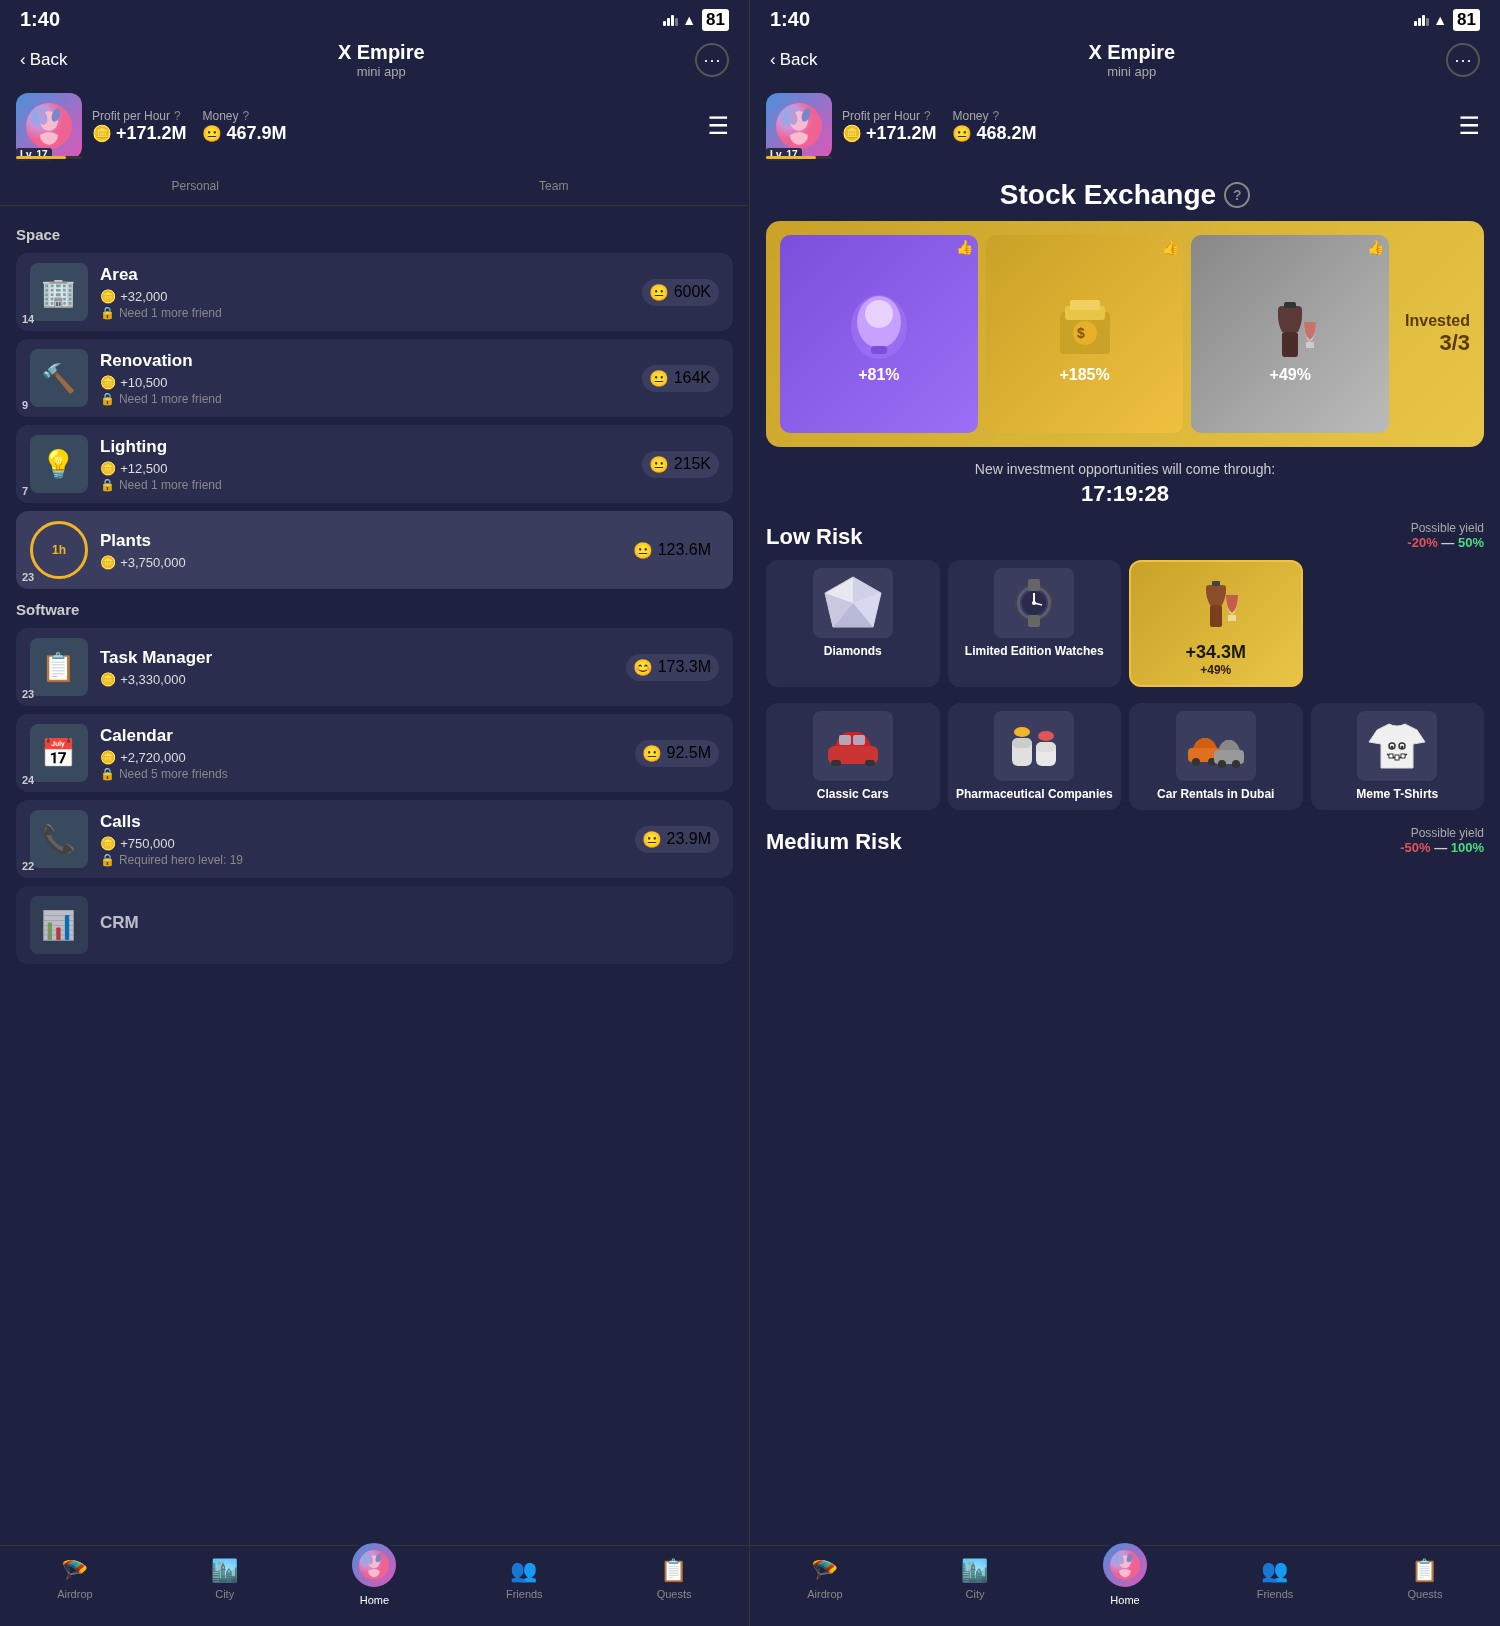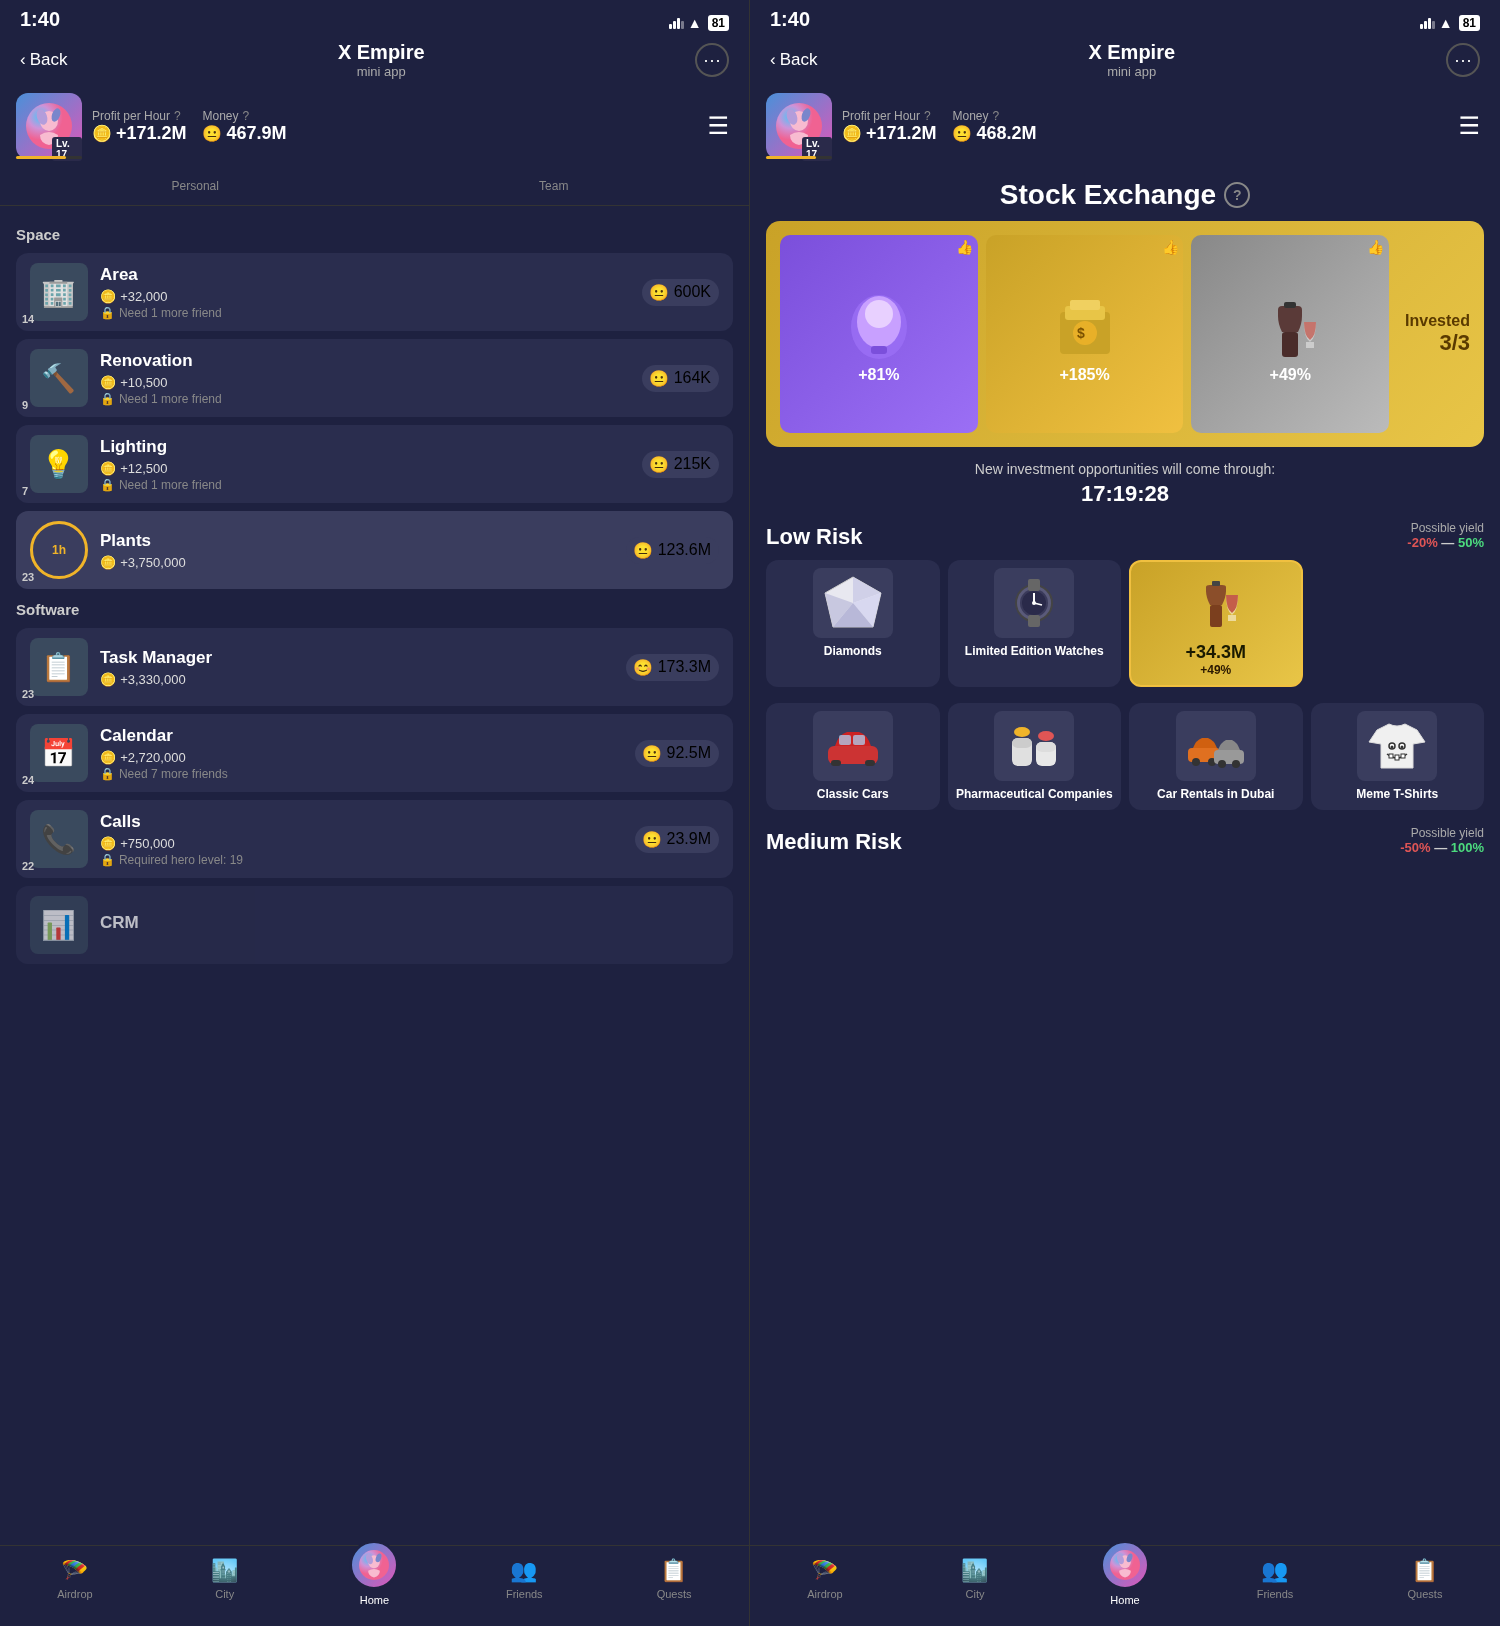--- a/index.html
+++ b/index.html
@@ -40,21 +40,21 @@
       display: flex;
       align-items: center;
       gap: 4px;
     }
     .signal-bars { display: flex; align-items: flex-end; gap: 1px; }
     .signal-bar { background: white; width: 3px; border-radius: 1px; }
     .wifi-icon { color: white; font-size: 14px; }
     .battery-badge {
       background: white;
       color: black;
-      font-size: 12px;
+      font-size: 17px;
       font-weight: 700;
       padding: 1px 4px;
       border-radius: 3px;
       margin-left: 2px;
     }
 
     
     .app-header {
       display: flex;
       justify-content: space-between;
@@ -112,21 +112,20 @@
     .avatar-level {
       position: absolute;
       bottom: -2px;
       left: 0;
       background: #2a2a4a;
       color: white;
       font-size: 10px;
       font-weight: 700;
       padding: 1px 4px;
       border-radius: 3px;
-      margin-left: 36px;
     }
     .profile-stats {
       display: flex;
       gap: 16px;
       flex: 1;
     }
     .stat-item { display: flex; flex-direction: column; }
     .stat-label {
       display: flex;
       align-items: center;
@@ -663,21 +662,21 @@
       <span class="card-level">24</span>
       <div class="card-img" style="background:#3a4a5e;">📅</div>
       <div class="card-info">
         <div class="card-name">Calendar</div>
         <div class="card-profit">
           <span>🪙</span>
           <span>+2,720,000</span>
         </div>
         <div class="card-lock">
           <span>🔒</span>
-          <span>Need 7 more friends</span>
+          <span>Need 5 more friends</span>
         </div>
       </div>
       <div class="cost-badge">
         <span>😐</span>
         <span>92.5M</span>
       </div>
     </div>
 
     <div class="card">
       <span class="card-level">22</span>

